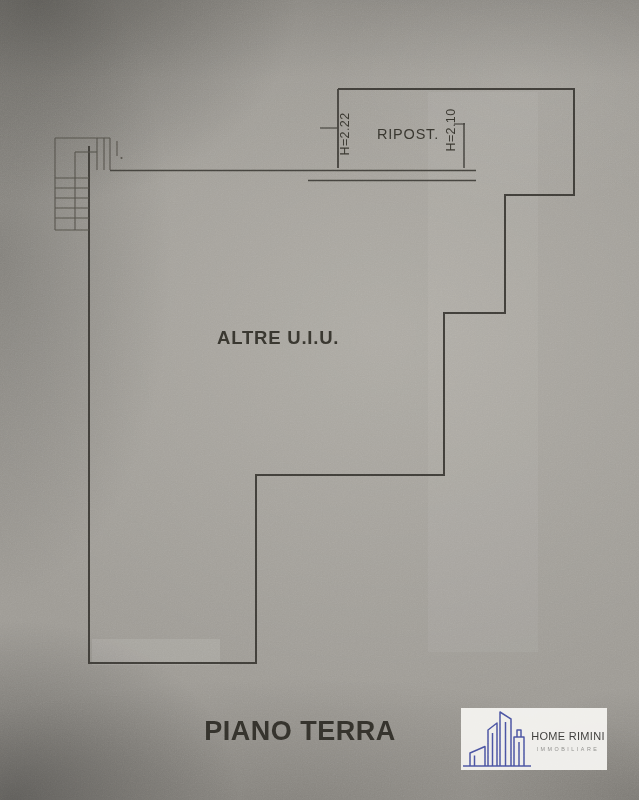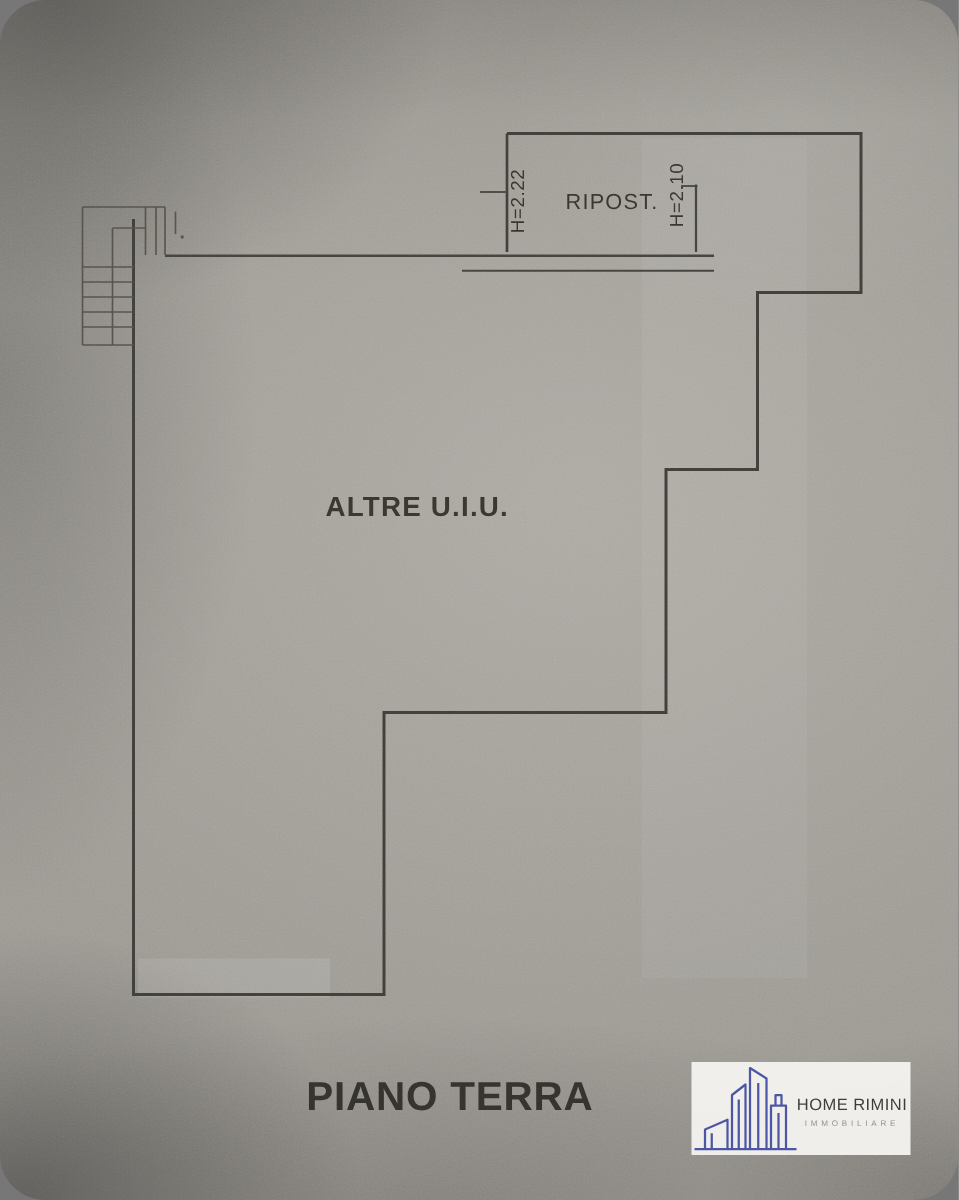--- a/index.html
+++ b/index.html
@@ -11,21 +11,20 @@
     background-image:
       radial-gradient(420px 330px at 6% 0%,  rgba(38,38,36,0.38), transparent 62%),
       radial-gradient(260px 520px at 0% 32%, rgba(48,48,46,0.25), transparent 66%),
       radial-gradient(380px 300px at 2% 100%,rgba(25,25,25,0.42), transparent 60%),
       radial-gradient(600px 180px at 45% 101%,rgba(55,53,50,0.25), transparent 72%),
       radial-gradient(240px 160px at 100% 100%,rgba(55,53,50,0.28), transparent 70%),
       radial-gradient(760px 620px at 60% 42%, rgba(255,252,243,0.16), transparent 62%),
       radial-gradient(320px 220px at 82% 10%, rgba(255,255,250,0.07), transparent 60%),
       linear-gradient(180deg, rgba(66,64,60,0.22), rgba(110,108,102,0.06) 10%, transparent 24%);
     font-family:"Liberation Sans", sans-serif;
-    border-radius:30px;
   }
   .page svg{position:absolute;left:0;top:0;}
   svg text{fill:#38362f;}
   .t-room{font-size:14.5px;letter-spacing:0.8px;font-weight:500;}
   .t-dim{font-size:12.5px;letter-spacing:0.4px;font-weight:500;}
   .t-area{font-size:18.5px;letter-spacing:0.8px;font-weight:600;}
   .t-floor{font-size:27px;letter-spacing:0.5px;font-weight:600;fill:#34322c;}
   .t-brand{font-size:11px;letter-spacing:0.3px;fill:#3c3b39;}
   .t-sub{font-size:5.4px;letter-spacing:2.5px;fill:#8f8e8c;}
 </style>

